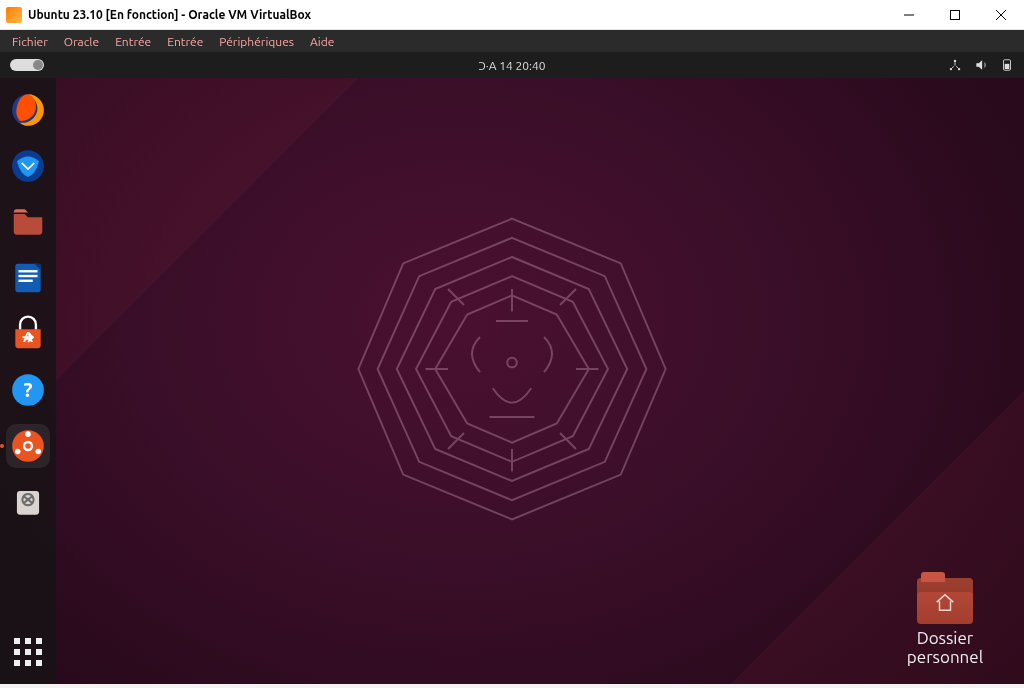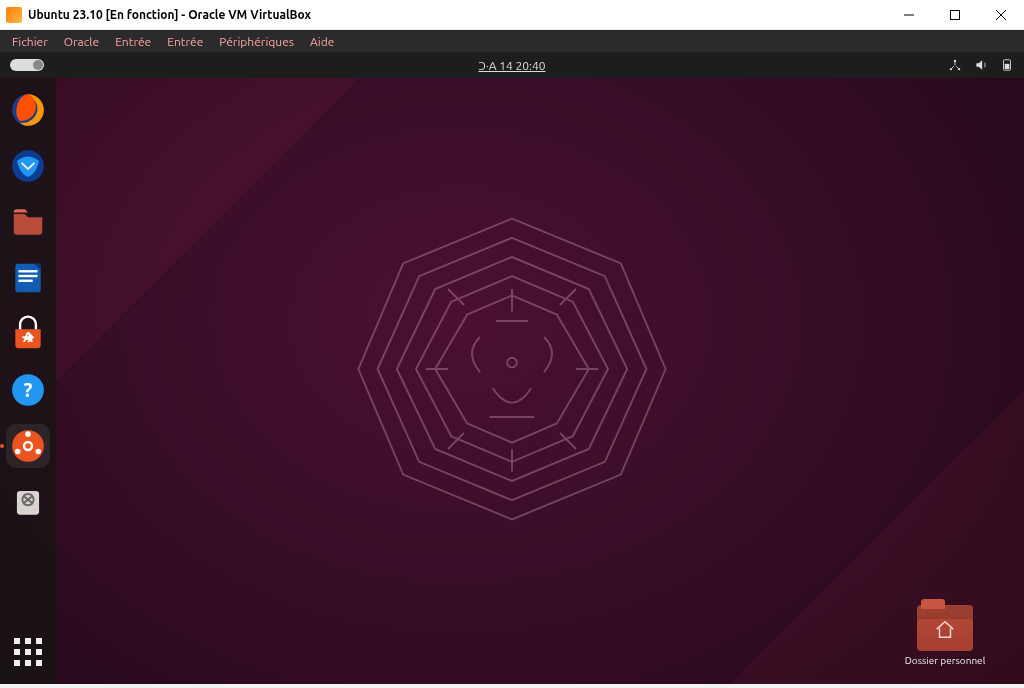--- a/index.html
+++ b/index.html
@@ -31,21 +31,21 @@
   }
 
   
   .gnome-topbar {
     height: 26px; background: #1d1d1d; color: #ddd; font-size: 12px;
     display: flex; align-items: center; padding: 0 10px;
   }
   .gnome-topbar .left { display:flex; align-items:center; gap:6px; }
   .pill { width: 34px; height: 12px; border-radius: 6px; background: #ddd; position:relative; }
   .pill::after { content:""; position:absolute; right:1px; top:1px; width:10px; height:10px; border-radius:50%; background:#888; }
-  .gnome-topbar .center { position:absolute; left:50%; transform:translateX(-50%);text-decoration:underline; }
+  .gnome-topbar .center { position:absolute; left:50%; transform:translateX(-50%); }
   .gnome-topbar .right { margin-left:auto; display:flex; align-items:center; gap:12px; }
   .gnome-topbar svg { width:14px; height:14px; fill:#ddd; }
 
   
   .desktop {
     flex:1; position:relative; display:flex;
     background:
       radial-gradient(ellipse 900px 700px at 45% 40%, #4a1030 0%, #3a0e28 35%, #2a0a1d 65%, #1a0612 100%);
     overflow:hidden;
   }
@@ -86,21 +86,21 @@
   .maze {
     position:absolute; left:50%; top:48%; transform:translate(-50%,-50%);
     width:320px; height:320px; opacity:0.35;
   }
   .maze svg { width:100%; height:100%; stroke:#d8a8c0; stroke-width:1.2; fill:none; }
 
   
   .desk-icon {
     position:absolute; right:24px; bottom:18px; width:110px;
     display:flex; flex-direction:column; align-items:center; gap:4px;
-    color:#eee; font-size:10px; text-align:center;
+    color:#eee; font-size:17px; text-align:center;
   }
   .desk-icon .folder {
     width:56px; height:46px; background:linear-gradient(#b94b3a,#a33e2f);
     border-radius:4px; position:relative;
     box-shadow: inset 0 14px 0 rgba(0,0,0,0.15);
   }
   .desk-icon .folder::before {
     content:""; position:absolute; top:-6px; left:4px; width:24px; height:10px;
     background:#c75542; border-radius:3px 3px 0 0;
   }

